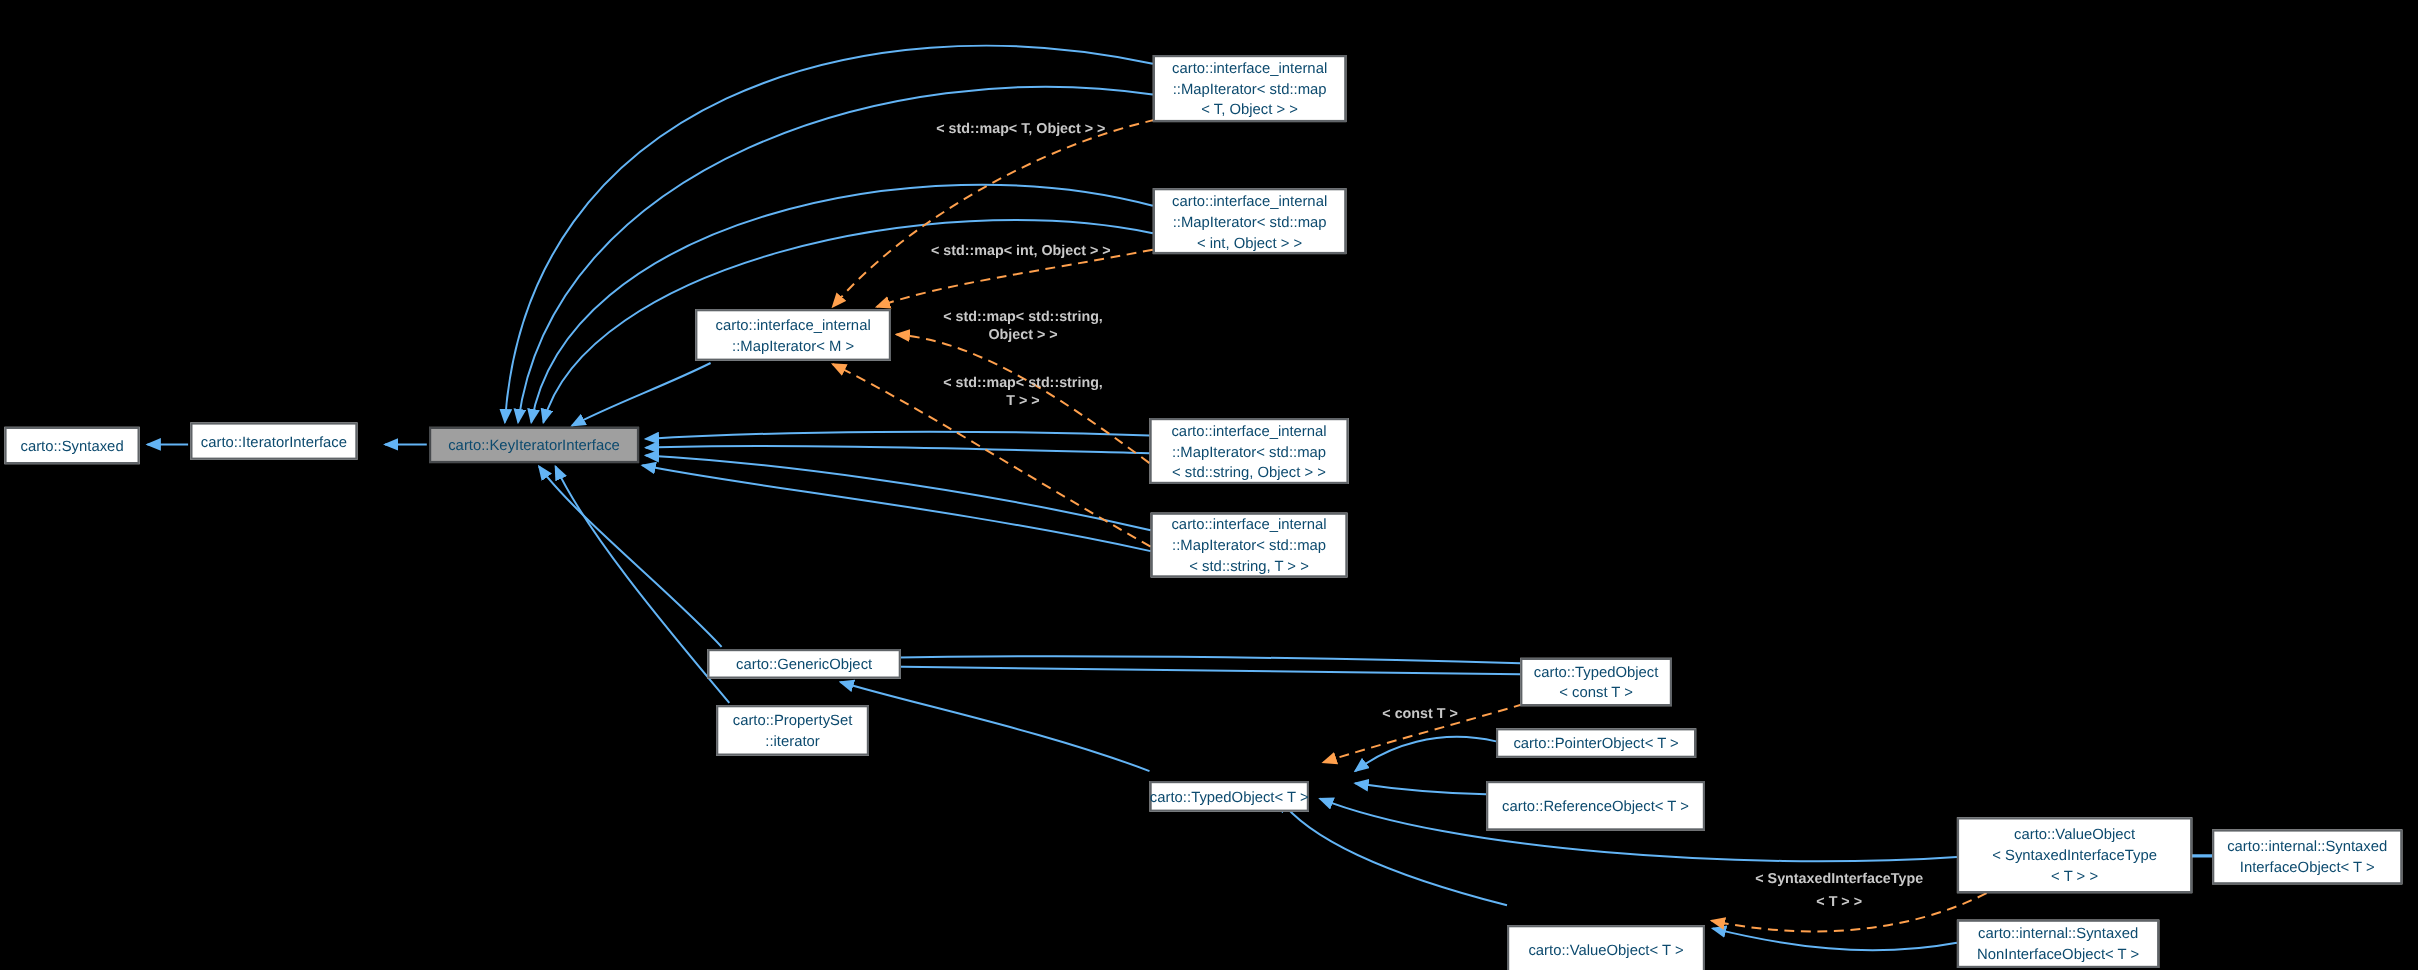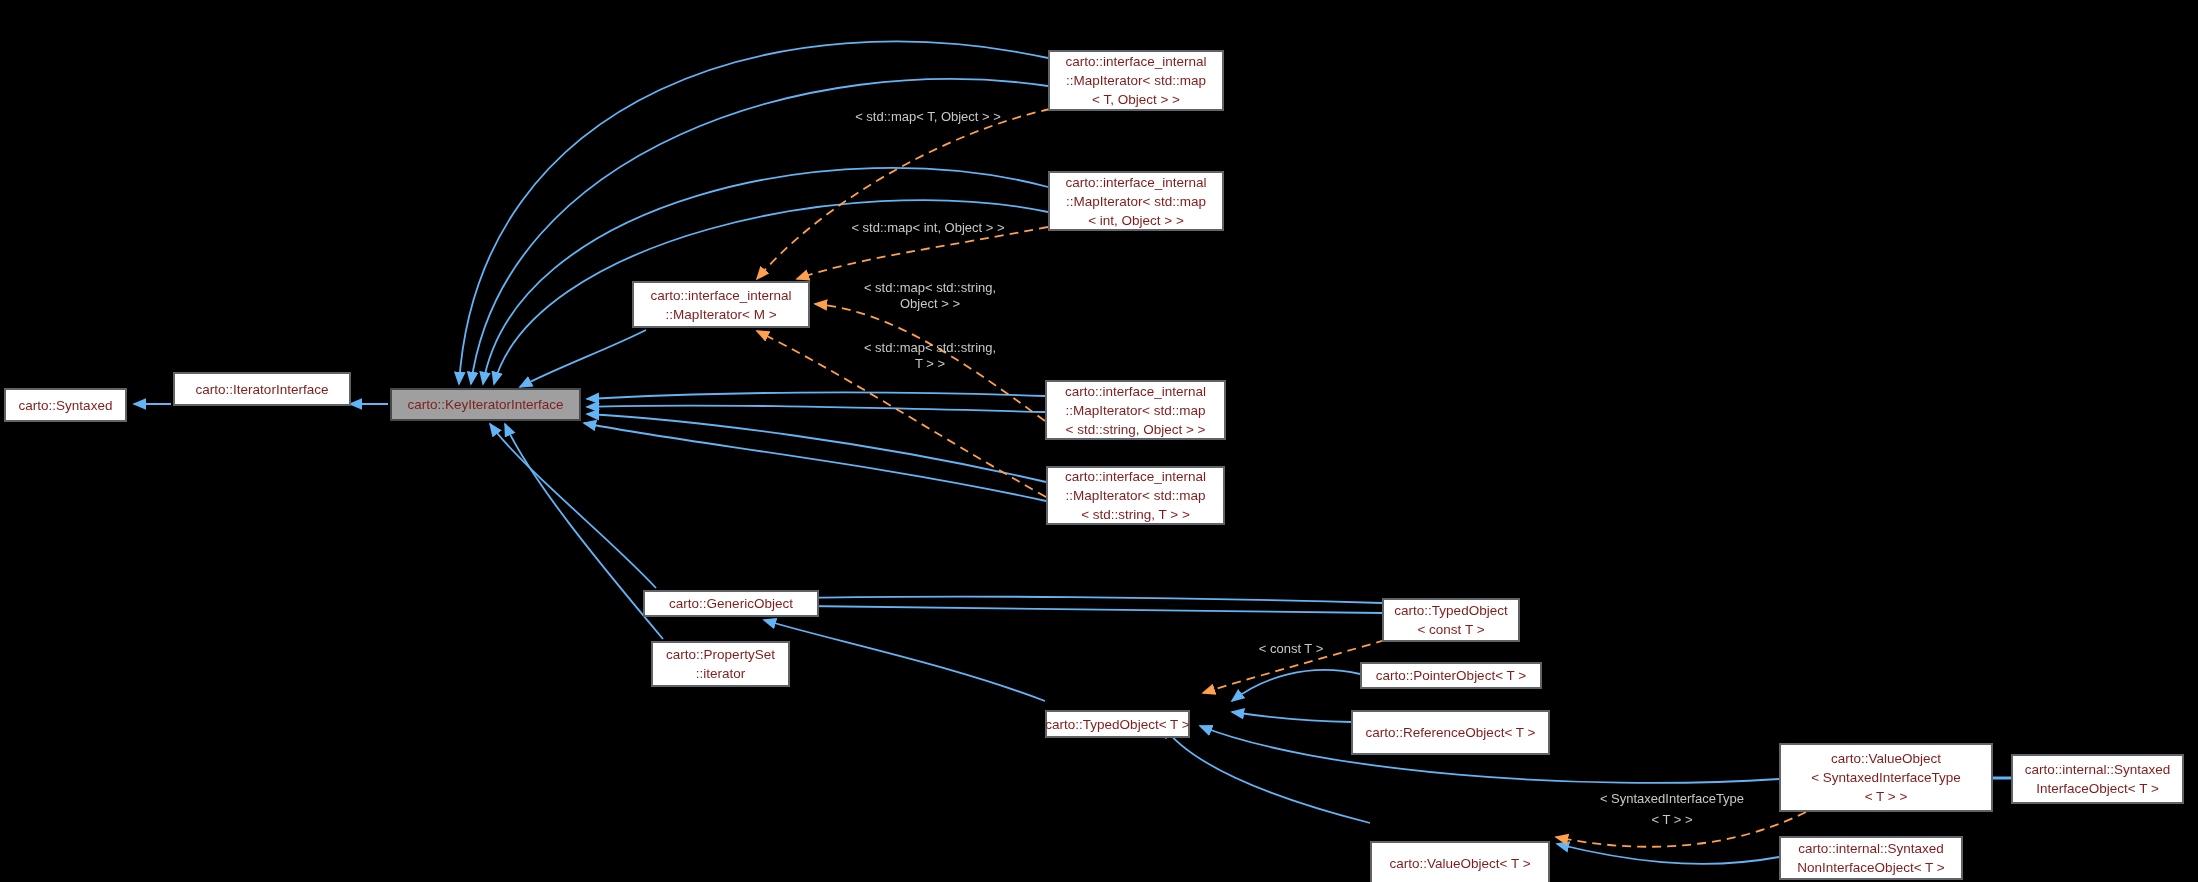--- a/index.html
+++ b/index.html
@@ -12,41 +12,41 @@
   }
   #edges{position:absolute;left:0;top:0;}
   .edge-blue{stroke:#63b4f5;fill:none;stroke-width:1.8px;}
   .edge-blue.thick{stroke-width:3px;}
   .edge-orange{stroke:#ffa04d;fill:none;stroke-width:1.8px;stroke-dasharray:9 6;}
   .node{
     position:absolute;
     box-sizing:border-box;
     background:#ffffff;
     border:2px solid #606468;
-    color:#7f1d1d;
+    color:#0c4a6e;
     font-size:13.5px;
     line-height:19px;
     display:flex;
     flex-direction:column;
     justify-content:center;
     align-items:center;
     text-align:center;
     white-space:nowrap;
     cursor:pointer;
   }
   .node.highlight{
     background:#9f9f9f;
     border-color:#46494c;
   }
   .edge-label{
     position:absolute;
     transform:translate(-50%,-50%);
     color:#c8c8c8;
     font-size:13px;
-    font-weight:normal;
+    font-weight:bold;
     line-height:16px;
     text-align:center;
     white-space:nowrap;
   }
   .edge-label.wide{line-height:21px;}
   .edge-label span{display:block;}
 </style>
 </head>
 <body>
 
@@ -90,21 +90,21 @@
     <path class="edge-orange" marker-end="url(#ao)" d="M 1045 421 C 952 352 884 310 815 304"></path>
     <path class="edge-orange" marker-end="url(#ao)" d="M 1046 497 C 928 430 840 372 757 331"></path>
     <path class="edge-orange" marker-end="url(#ao)" d="M 1385 640 C 1318 660 1252 677 1203 693"></path>
     <path class="edge-orange" marker-end="url(#ao)" d="M 1806 812 C 1722 854 1628 852 1556 837"></path>
   </svg>
 
   <div class="node" style="left:4px;top:388px;width:123px;height:34px">
     <span>carto::Syntaxed</span>
   </div>
 
-  <div class="node" style="left:173px;top:372px;width:178px;height:34px">
+  <div class="node" style="left:173px;top:384px;width:152px;height:34px">
     <span>carto::IteratorInterface</span>
   </div>
 
   <div class="node highlight" style="left:390px;top:388px;width:191px;height:33px">
     <span>carto::KeyIteratorInterface</span>
   </div>
 
   <div class="node" style="left:632px;top:281px;width:178px;height:47px">
     <span>carto::interface_internal</span>
     <span>::MapIterator&lt; M &gt;</span>

